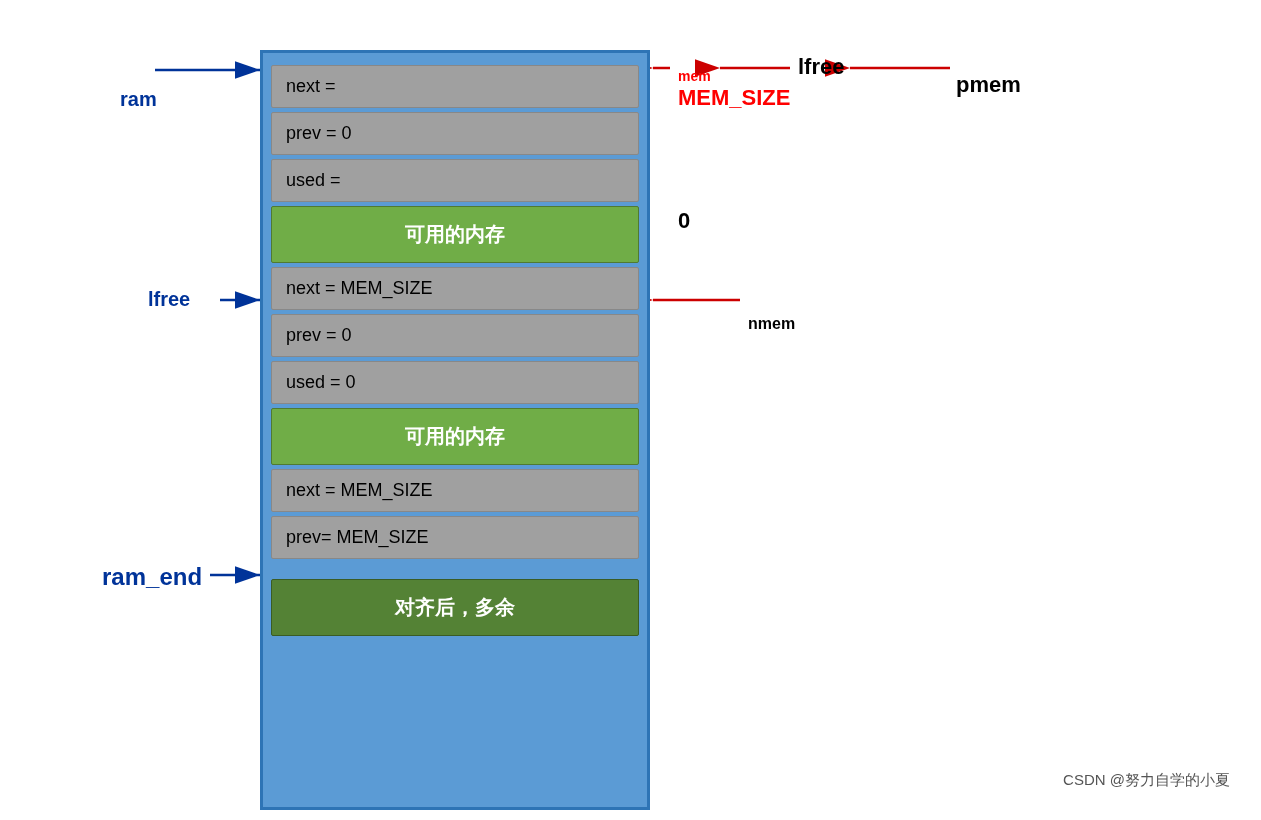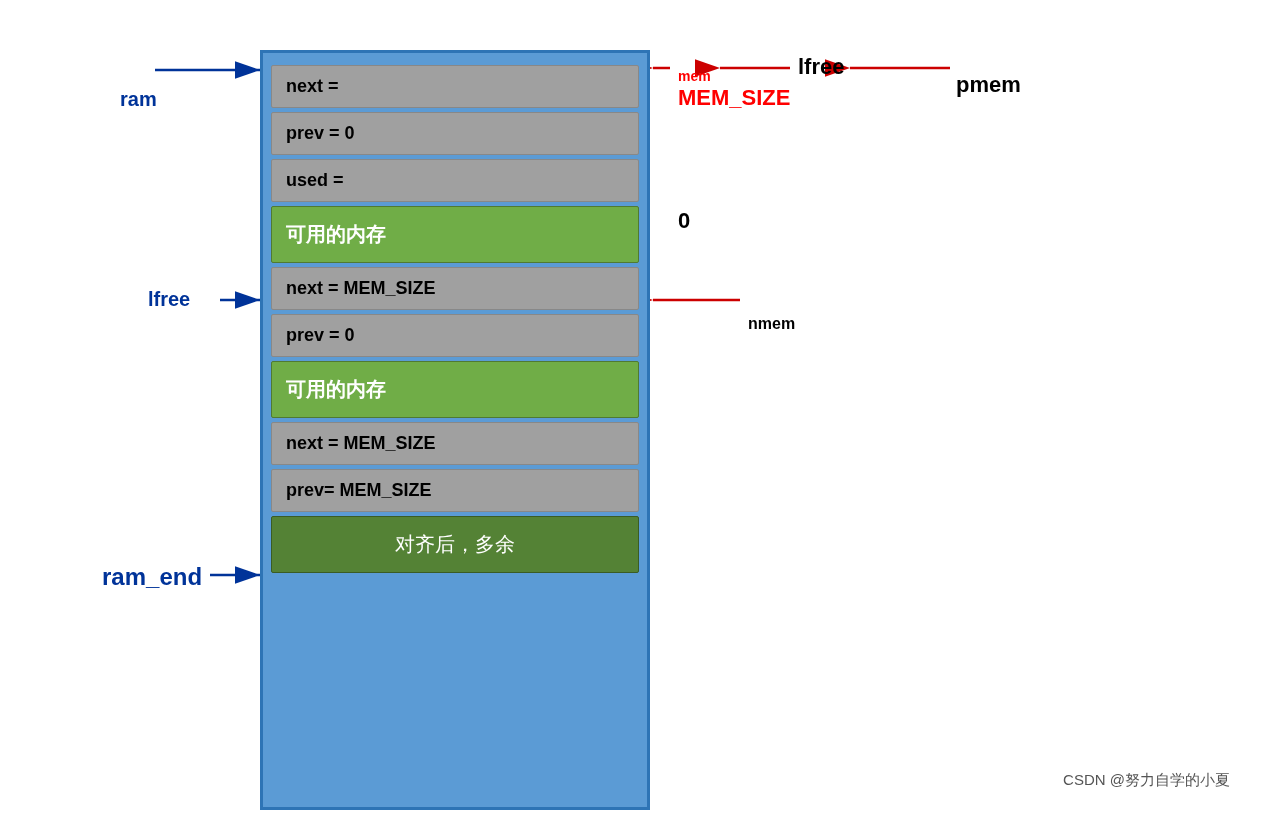--- a/index.html
+++ b/index.html
@@ -32,45 +32,46 @@
       padding: 8px;
     }
 
     
     .field-box {
       background: #a0a0a0;
       border: 1px solid #888;
       padding: 10px 14px;
       margin: 4px 0;
       font-size: 18px;
-      font-weight: bold;
+      font-weight: normal;
       color: #000;
       border-radius: 2px;
     }
 
     
     .mem-section {
       background: #70ad47;
       border: 1px solid #507a32;
       padding: 14px;
       margin: 4px 0;
       font-size: 20px;
       font-weight: bold;
       color: #ffffff;
+      text-align: center;
       border-radius: 2px;
     }
 
     
     .mem-section-dark {
       background: #548235;
       border: 1px solid #3a5c24;
       padding: 14px;
-      margin: 4px 0;
+      margin: 20px 0;
       font-size: 20px;
-      font-weight: normal;
+      font-weight: bold;
       color: #ffffff;
       text-align: center;
       border-radius: 2px;
     }
 
     
     .label {
       position: absolute;
       font-size: 20px;
       font-weight: bold;
@@ -159,20 +160,21 @@
   <div class="ram-block">
 
     <div class="field-box">next =</div>
     <div class="field-box">prev =    0</div>
     <div class="field-box">used =</div>
 
     <div class="mem-section">可用的内存</div>
 
     <div class="field-box">next =   MEM_SIZE</div>
     <div class="field-box">prev =   0</div>
+    <div class="field-box">used =   0</div>
 
     <div class="mem-section">可用的内存</div>
 
     <div class="field-box">next = MEM_SIZE</div>
     <div class="field-box">prev= MEM_SIZE</div>
 
     <div class="mem-section-dark">对齐后，多余</div>
   </div>
 
   <div class="watermark">CSDN @努力自学的小夏</div>

